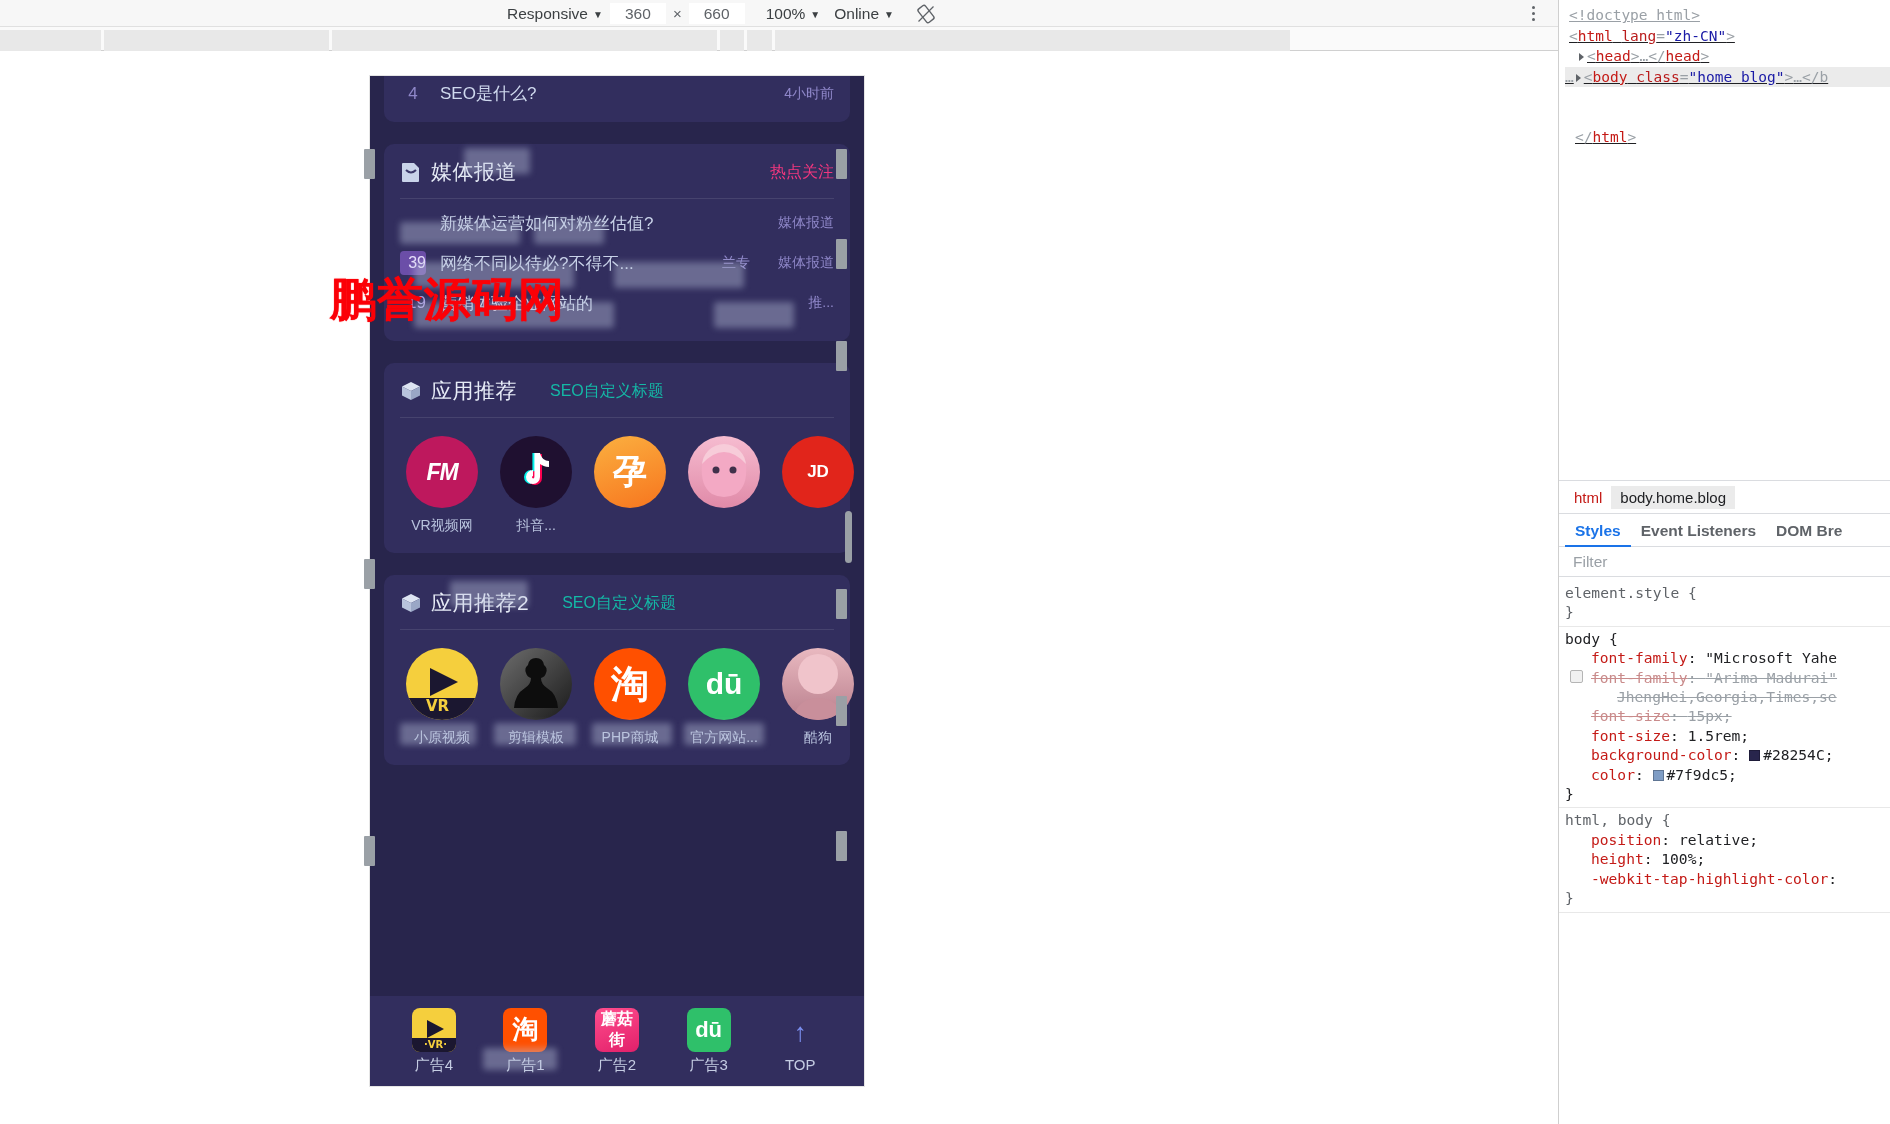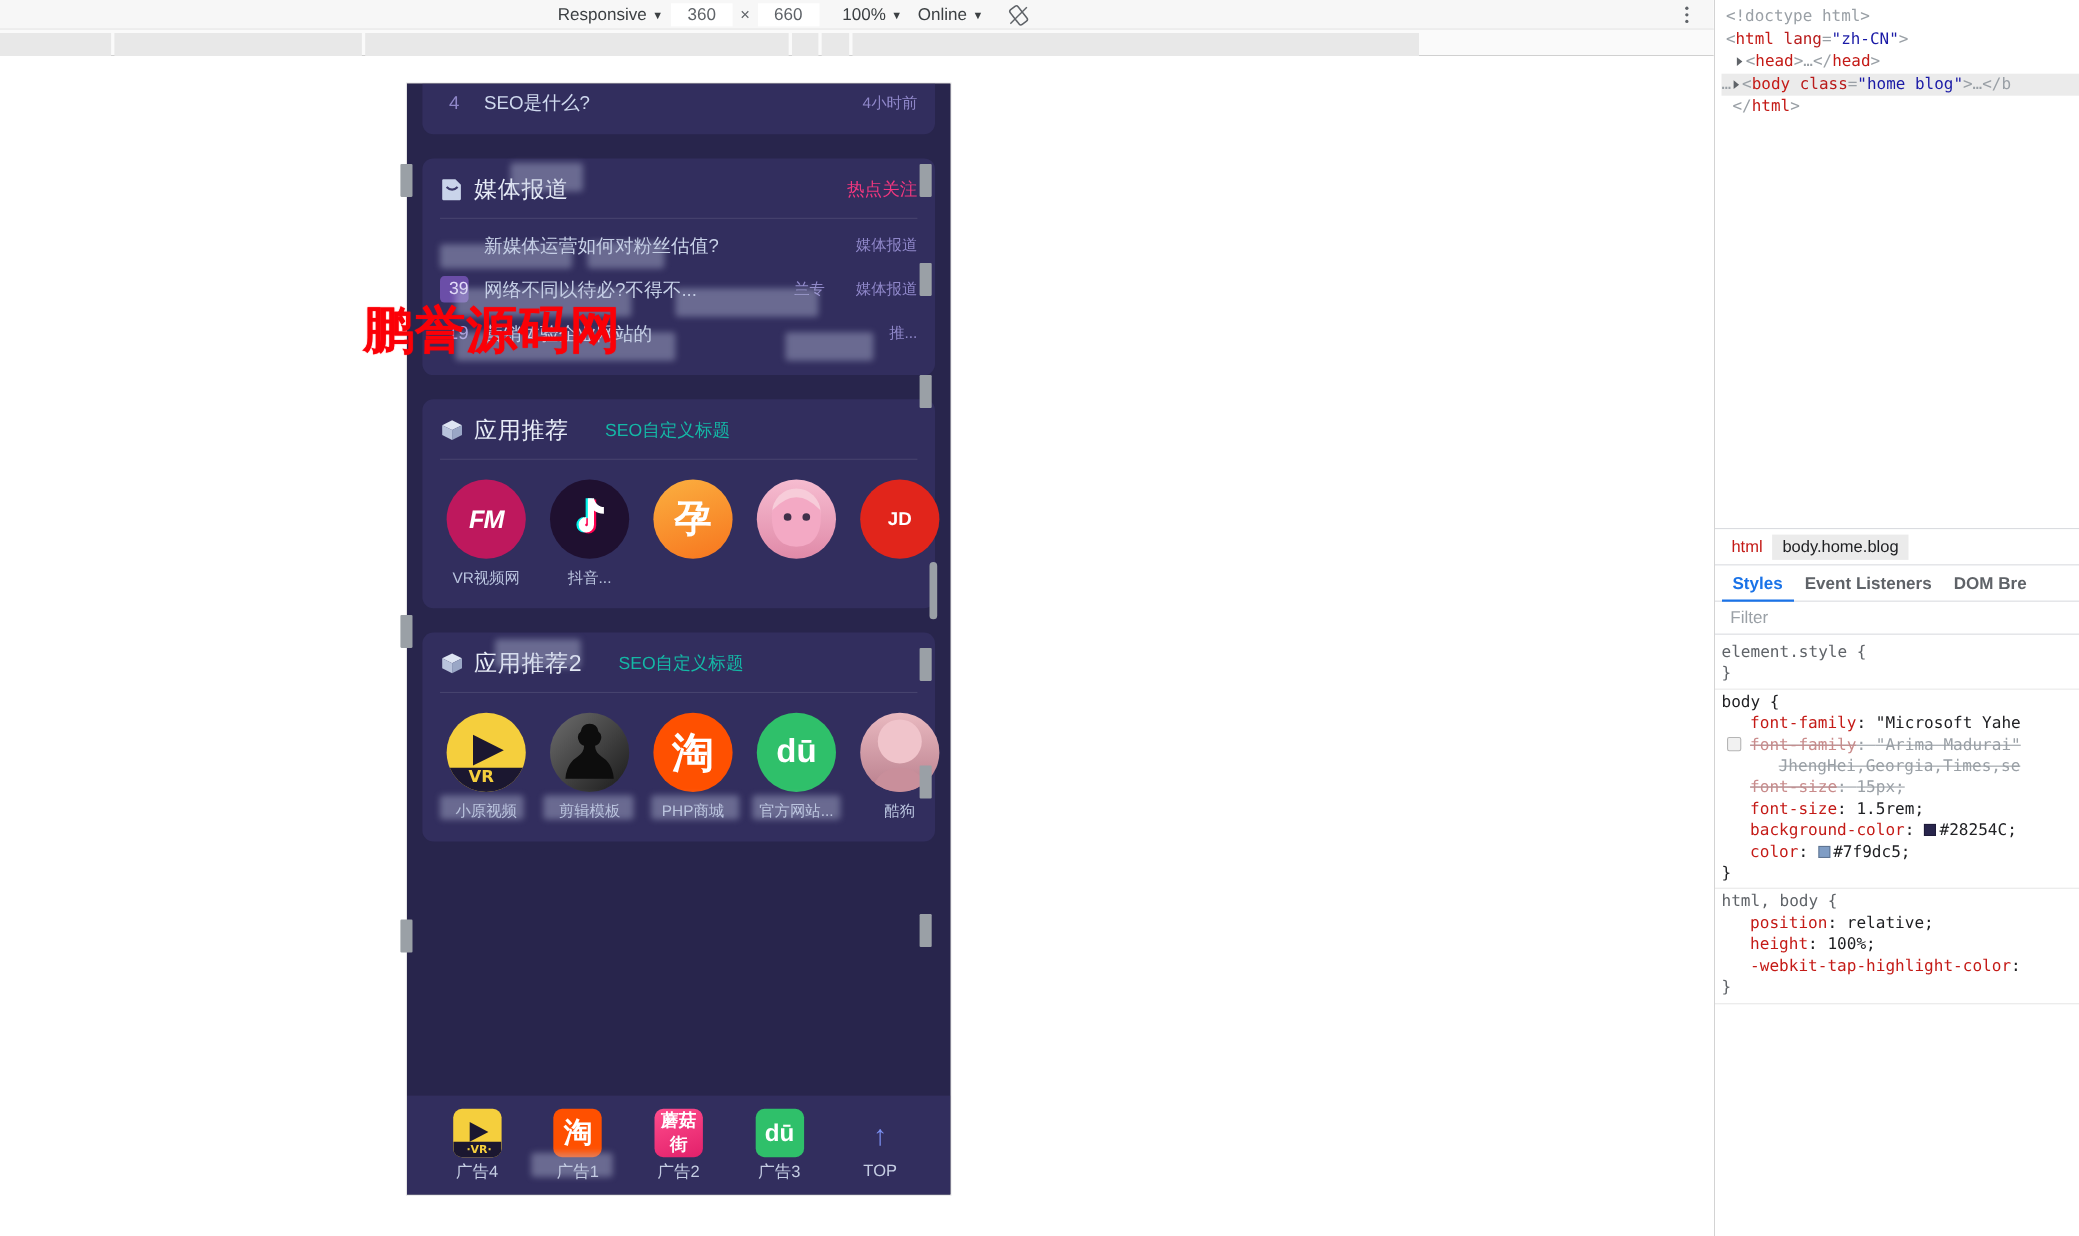--- a/index.html
+++ b/index.html
@@ -221,21 +221,21 @@
   }
   .dt-tab.active { color:#1a73e8; box-shadow: inset 0 -2px 0 #1a73e8; }
 
   #dt-dom {
     font-family: "DejaVu Sans Mono", monospace;
     font-size: 14.5px; line-height: 20.6px;
     padding: 5px 0 5px 6px;
     height: 480px; overflow:hidden;
     background:#fff;
   }
-  .dl { white-space:nowrap; padding-left: 4px; position:relative; }
+  .dl { white-space:nowrap; padding-left: 4px; position:relative;text-decoration:underline; }
   .dl.sel { background:#ebebeb; }
   .dl .ell { color:#9aa0a6; margin-right:2px; }
   .tri {
     display:inline-block; width:0; height:0;
     border-left:5px solid #5f6368; border-top:4px solid transparent;
     border-bottom:4px solid transparent; margin-right:3px;
     position:relative; top:0px;
   }
   .tg-gray { color:#9aa0a6; }
   .tg-pink { color:#c41a16; }
@@ -593,21 +593,21 @@
         <span class="tg-ang">&lt;</span><span class="tg-pink">html</span>
         <span class="at-name">lang</span><span class="tg-ang">=</span><span class="at-val">"zh-CN"</span><span class="tg-ang">&gt;</span>
       </div>
       <div class="dl" style="padding-left:14px;">
         <span class="tri"></span><span class="tg-ang">&lt;</span><span class="tg-pink">head</span><span class="tg-ang">&gt;</span><span class="tg-gray">…</span><span class="tg-ang">&lt;/</span><span class="tg-pink">head</span><span class="tg-ang">&gt;</span>
       </div>
       <div class="dl sel" style="padding-left:0px;">
         <span class="ell">…</span><span class="tri"></span><span class="tg-ang">&lt;</span><span class="tg-pink">body</span>
         <span class="at-name">class</span><span class="tg-ang">=</span><span class="at-val">"home blog"</span><span class="tg-ang">&gt;</span><span class="tg-gray">…</span><span class="tg-ang">&lt;/b</span>
       </div>
-      <div class="dl" style="padding-left:10px;">
+      <div class="dl" style="padding-left:10px;margin-top:40px;">
         <span class="tg-ang">&lt;/</span><span class="tg-pink">html</span><span class="tg-ang">&gt;</span>
       </div>
     </div>
 
     <div id="dt-breadcrumb">
       <span class="crumb pinkish">html</span>
       <span class="crumb active">body.home.blog</span>
     </div>
 
     <div id="dt-sidetabs">

